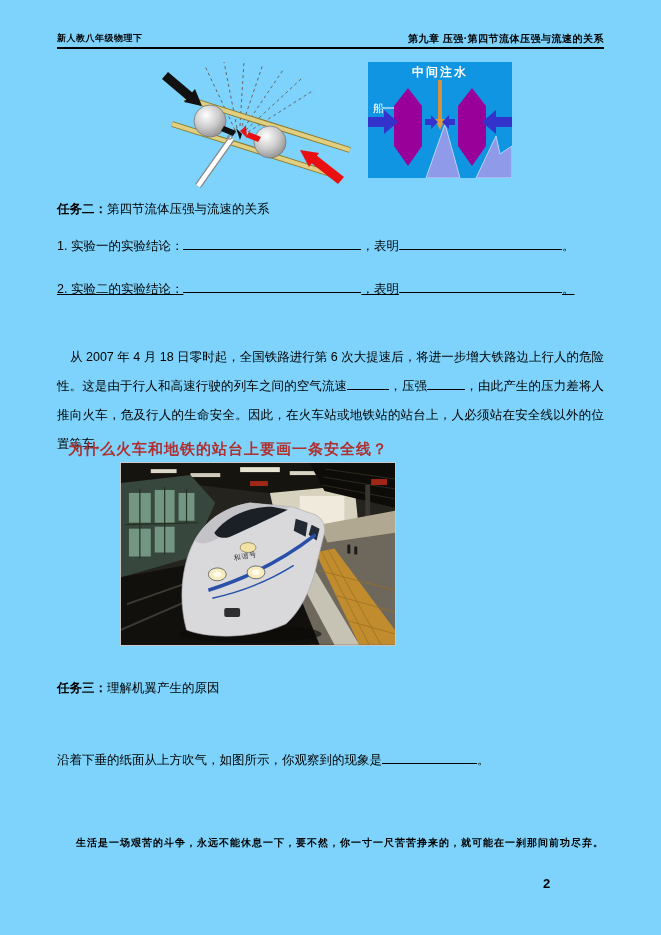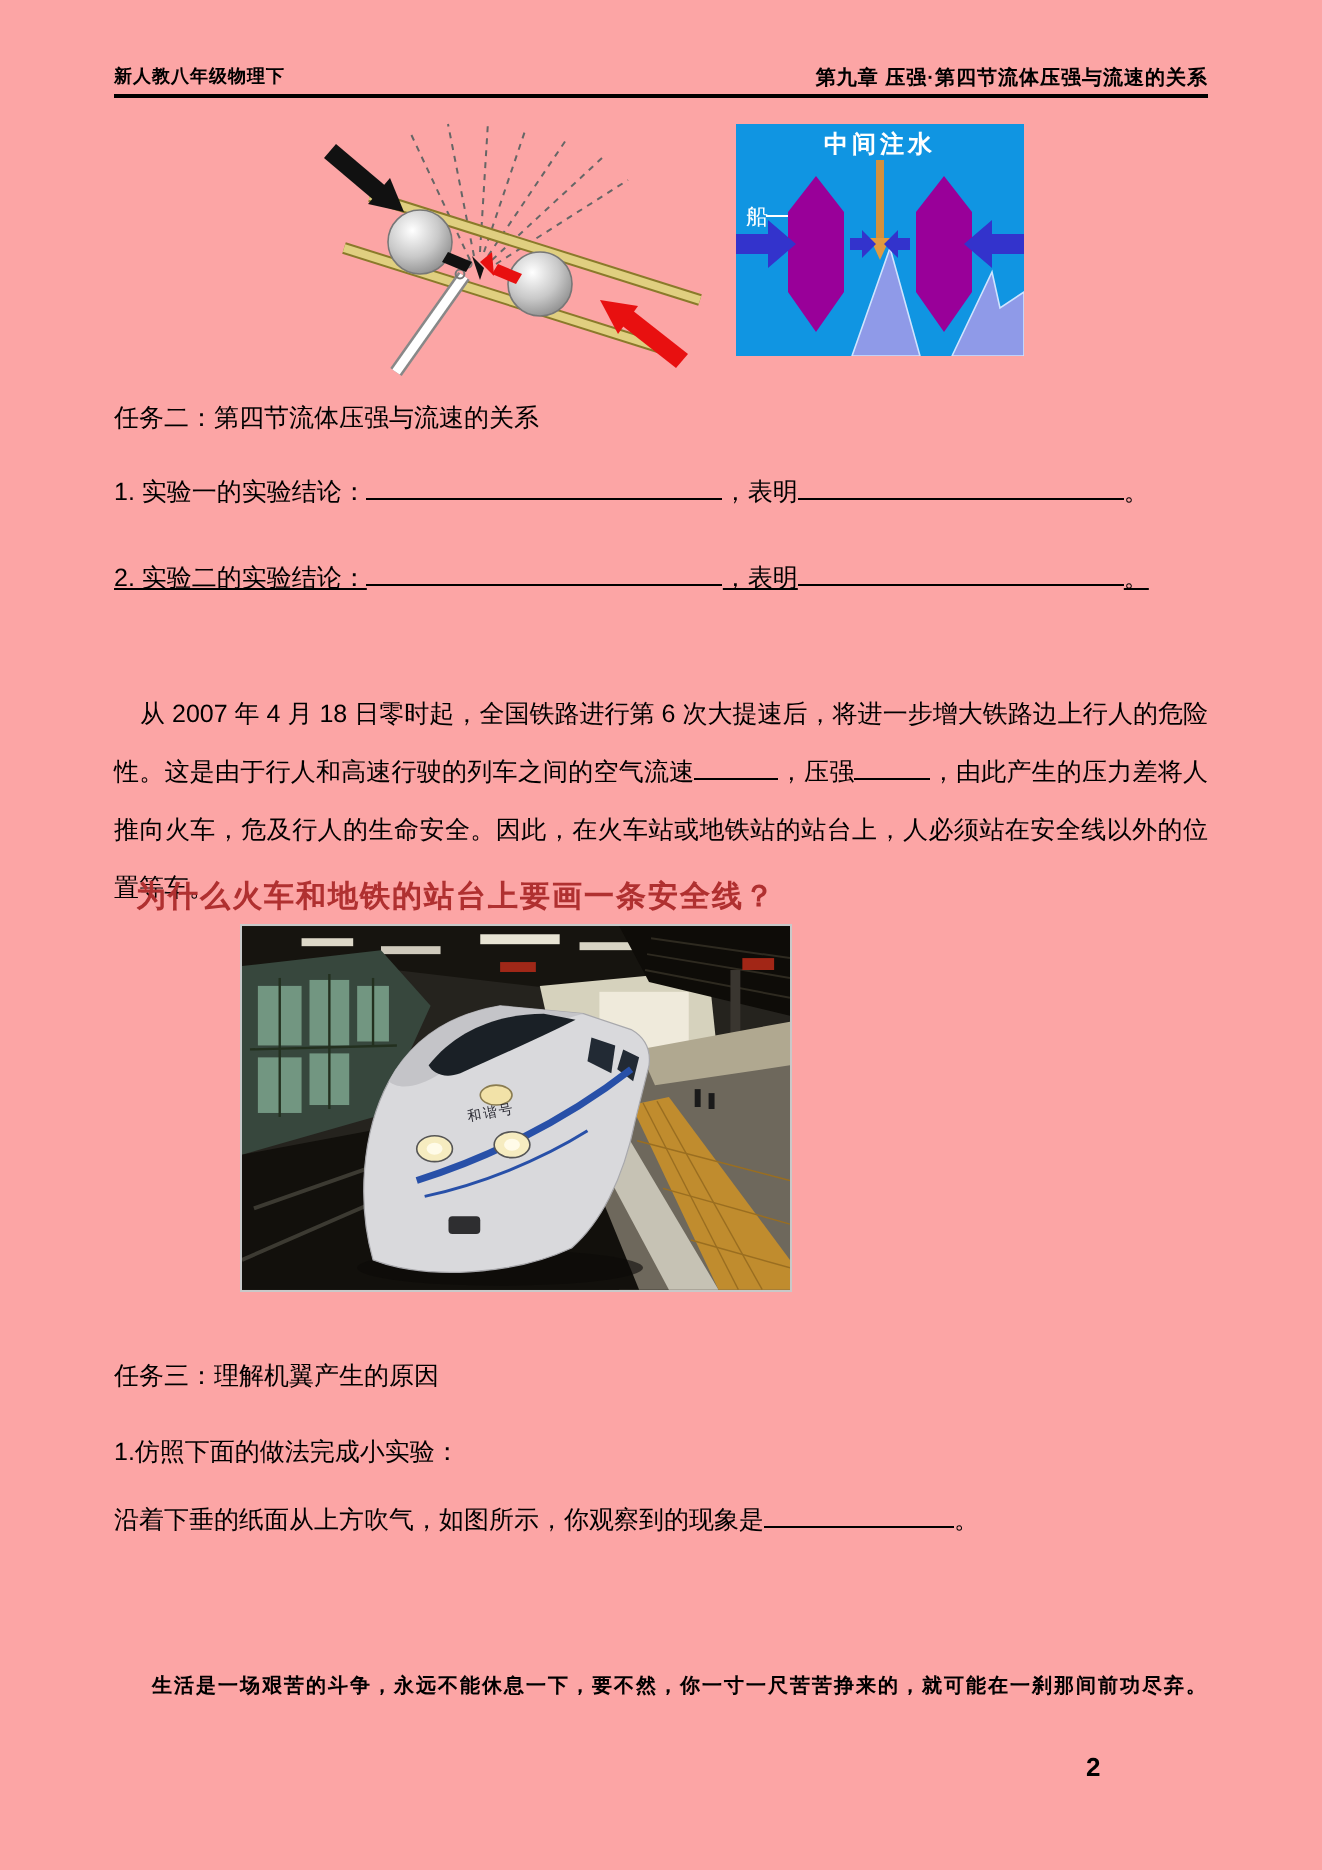--- a/index.html
+++ b/index.html
@@ -1,33 +1,33 @@
 <!DOCTYPE html>
 <html><head>
 <meta charset="utf-8">
 <style>
   * { margin:0; padding:0; box-sizing:border-box; }
   html,body { background:#888; }
   .page {
-    position:relative; width:661px; height:935px; background:#fca5a5;
+    position:relative; width:661px; height:935px; background:#7dd3fc;
     margin:0 auto; overflow:hidden;
     font-family:"Liberation Sans", sans-serif; color:#000;
   }
   
   .hdr { position:absolute; top:26px; left:57px; width:547px; height:20px; font-weight:bold; }
   .hdr-left   { position:absolute; left:0;  top:6px; font-size:9px;  letter-spacing:.5px; }
   .hdr-center { position:absolute; left:98px; top:0;  font-size:12.5px; letter-spacing:.5px; }
   .hdr-right  { position:absolute; right:0; top:6px; font-size:10px;  letter-spacing:.5px; }
   .hdr-rule { position:absolute; top:47px; left:57px; width:547px; height:2px; background:#000; }
   
   .fig-exp  { position:absolute; left:150px; top:58px;  width:205px; height:133px; }
   .fig-ship { position:absolute; left:368px; top:62px;  width:144px; height:116px; }
   
   .tline { position:absolute; left:57px; width:547px; font-size:12.5px; line-height:18px; }
-  .b { font-weight:normal;margin-top:16px; }
+  .b { font-weight:bold;margin-top:16px; }
   .blank { display:inline-block; border-bottom:1px solid #000; height:13px; vertical-align:baseline; }
   .app-title { text-decoration:underline; font-weight:bold; left:73px; }
   .para { text-align:justify; line-height:29px; text-indent:13px; }
   .safety-q { left:68px; font-size:15px; font-weight:bold; color:#b03030; letter-spacing:1px; }
   
   .photo { position:absolute; left:120px; top:462px; width:276px; height:184px;
            border:1px solid #c9c9c9; background:#25231e; }
   
   .foot-quote { position:absolute; left:57px; top:836px; width:547px; text-align:right;
                 font-size:10px; font-weight:bold; letter-spacing:1px; }
@@ -228,21 +228,20 @@
     <ellipse cx="97" cy="112" rx="4" ry="3" fill="#fffbe8"></ellipse>
     <ellipse cx="136" cy="110" rx="4" ry="3" fill="#fffbe8"></ellipse>
     <rect x="104" y="146" width="16" height="9" rx="2" fill="#2e2e30"></rect>
     <text x="114" y="98" font-size="7" fill="#2a2a33" transform="rotate(-10 114 98)" letter-spacing="1">和谐号</text>
   </svg>
 
   <div class="tline" style="top:679px;">
     <span class="b">任务三：</span><span>理解机翼产生的原因</span>
   </div>
 
-  <div class="tline" style="top:717px;">1.仿照下面的做法完成小实验：</div>
 
   <div class="tline" style="top:751px;">
     <span>沿着下垂的纸面从上方吹气，如图所示，你观察到的现象是</span><span class="blank" style="width:95px;"></span><span>。</span>
   </div>
 
   <div class="foot-quote">生活是一场艰苦的斗争，永远不能休息一下，要不然，你一寸一尺苦苦挣来的，就可能在一刹那间前功尽弃。</div>
   <div class="page-num">2</div>
 
 </div>
 

